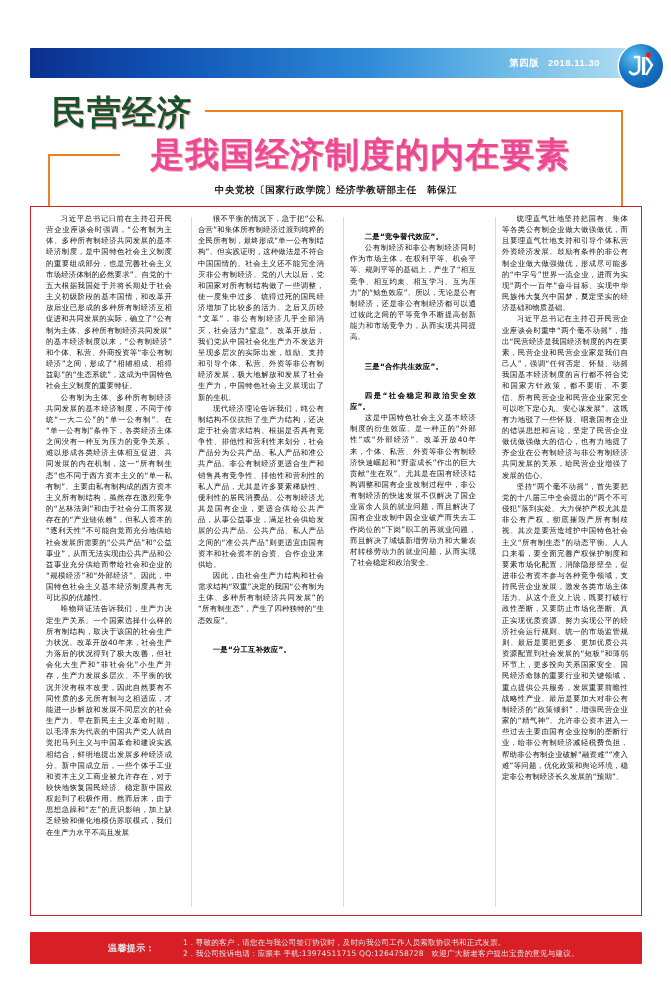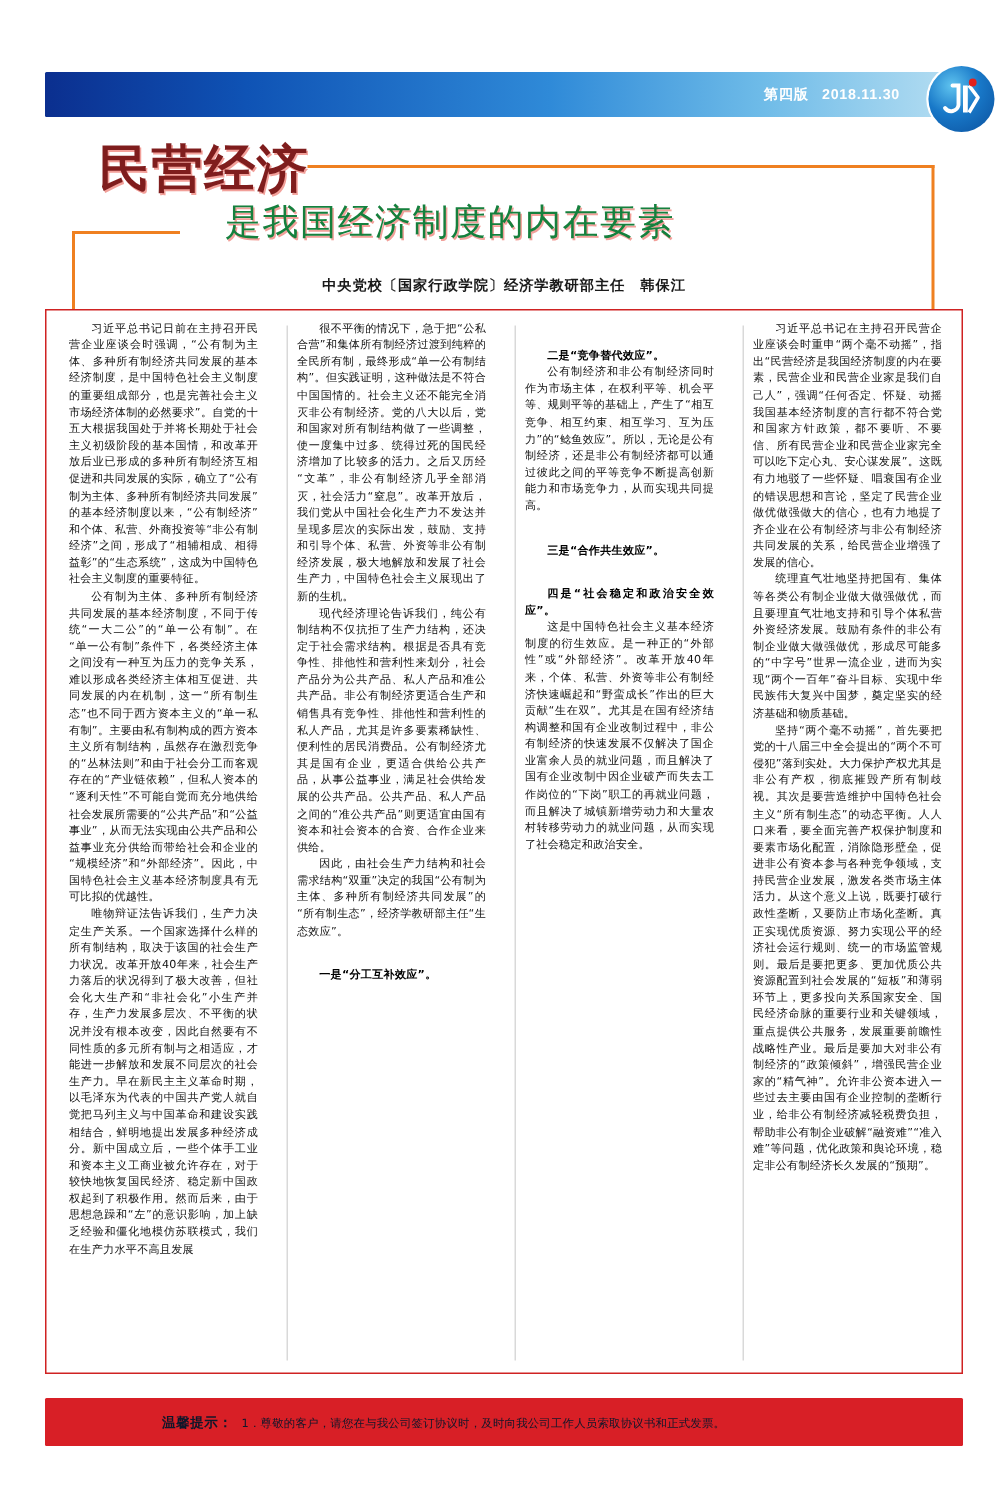--- a/index.html
+++ b/index.html
@@ -33,28 +33,28 @@
     background:radial-gradient(circle at 35% 30%,#5fc3ef 0%,#1878c8 45%,#0b4f9c 100%);
     box-shadow:0 0 0 1.5px #ffffff;
     display:flex;align-items:center;justify-content:center;
     overflow:hidden;
   }
   .logo svg{display:block;}
 
   
   .title-zone{position:absolute;left:30px;top:88px;width:612px;height:125px;}
   .headline1{
-    position:absolute;left:36px;top:2px;
-    font-size:34px;font-weight:900;color:#7f1d1d;letter-spacing:1px;
+    position:absolute;left:22px;top:2px;
+    font-size:34px;font-weight:900;color:#14532d;letter-spacing:1px;
     white-space:nowrap;
     text-shadow:1px 1px 0 #f2a09a;
   }
   .headline2{
     position:absolute;left:120px;top:44px;
-    font-size:24px;font-weight:400;color:#15803d;letter-spacing:1px;
+    font-size:34px;font-weight:700;color:#ec4899;letter-spacing:1px;
     white-space:nowrap;
     text-shadow:1px 1px 0 #f2a09a;
   }
   .rule-top{
     position:absolute;left:175px;top:22px;width:418px;height:2px;background:#ef8020;
   }
   .rule-right{
     position:absolute;left:591px;top:22px;width:2px;height:120px;background:#ef8020;
   }
   .rule-left-h{
@@ -94,23 +94,24 @@
     font-family:"DejaVu Sans","Liberation Sans",sans-serif;
   }
   .col p.sec{
     font-weight:700;text-indent:2em;color:#000;
     margin-top:18px;
   }
 
   
   .notice{
     position:absolute;left:30px;top:932px;width:612px;height:32px;
-    background:#d81f26;color:#0f172a;
+    background:#d81f26;color:#e5e5e5;
     display:flex;align-items:center;
     border-radius:1px;
+    gap:22px;
   }
   .notice-label{
     font-size:9px;font-weight:700;padding-left:78px;white-space:nowrap;letter-spacing:0.4px;
   }
   .notice-lines{padding-left:6px;}
   .notice-lines div{
     font-size:7.6px;line-height:11px;white-space:nowrap;letter-spacing:0.15px;
   }
 </style>
 </head>
@@ -152,38 +153,39 @@
   <div class="frame">
     <div class="columns" id="article-columns">
         <div class="col">
           <p class="">习近平总书记日前在主持召开民营企业座谈会时强调，“公有制为主体、多种所有制经济共同发展的基本经济制度，是中国特色社会主义制度的重要组成部分，也是完善社会主义市场经济体制的必然要求”。自党的十五大根据我国处于并将长期处于社会主义初级阶段的基本国情，和改革开放后业已形成的多种所有制经济互相促进和共同发展的实际，确立了“公有制为主体、多种所有制经济共同发展”的基本经济制度以来，“公有制经济”和个体、私营、外商投资等“非公有制经济”之间，形成了“相辅相成、相得益彰”的“生态系统”，这成为中国特色社会主义制度的重要特征。</p>
           <p class="">公有制为主体、多种所有制经济共同发展的基本经济制度，不同于传统“一大二公”的“单一公有制”。在“单一公有制”条件下，各类经济主体之间没有一种互为压力的竞争关系，难以形成各类经济主体相互促进、共同发展的内在机制，这一“所有制生态”也不同于西方资本主义的“单一私有制”。主要由私有制构成的西方资本主义所有制结构，虽然存在激烈竞争的“丛林法则”和由于社会分工而客观存在的“产业链依赖”，但私人资本的“逐利天性”不可能自觉而充分地供给社会发展所需要的“公共产品”和“公益事业”，从而无法实现由公共产品和公益事业充分供给而带给社会和企业的“规模经济”和“外部经济”。因此，中国特色社会主义基本经济制度具有无可比拟的优越性。</p>
           <p class="">唯物辩证法告诉我们，生产力决定生产关系。一个国家选择什么样的所有制结构，取决于该国的社会生产力状况。改革开放40年来，社会生产力落后的状况得到了极大改善，但社会化大生产和“非社会化”小生产并存，生产力发展多层次、不平衡的状况并没有根本改变，因此自然要有不同性质的多元所有制与之相适应，才能进一步解放和发展不同层次的社会生产力。早在新民主主义革命时期，以毛泽东为代表的中国共产党人就自觉把马列主义与中国革命和建设实践相结合，鲜明地提出发展多种经济成分。新中国成立后，一些个体手工业和资本主义工商业被允许存在，对于较快地恢复国民经济、稳定新中国政权起到了积极作用。然而后来，由于思想急躁和“左”的意识影响，加上缺乏经验和僵化地模仿苏联模式，我们在生产力水平不高且发展</p>
         </div>
         <div class="col">
           <p class="">很不平衡的情况下，急于把“公私合营”和集体所有制经济过渡到纯粹的全民所有制，最终形成“单一公有制结构”。但实践证明，这种做法是不符合中国国情的。社会主义还不能完全消灭非公有制经济。党的八大以后，党和国家对所有制结构做了一些调整，使一度集中过多、统得过死的国民经济增加了比较多的活力。之后又历经“文革”，非公有制经济几乎全部消灭，社会活力“窒息”。改革开放后，我们党从中国社会化生产力不发达并呈现多层次的实际出发，鼓励、支持和引导个体、私营、外资等非公有制经济发展，极大地解放和发展了社会生产力，中国特色社会主义展现出了新的生机。</p>
           <p class="">现代经济理论告诉我们，纯公有制结构不仅抗拒了生产力结构，还决定于社会需求结构。根据是否具有竞争性、排他性和营利性来划分，社会产品分为公共产品、私人产品和准公共产品。非公有制经济更适合生产和销售具有竞争性、排他性和营利性的私人产品，尤其是许多要素稀缺性、便利性的居民消费品。公有制经济尤其是国有企业，更适合供给公共产品，从事公益事业，满足社会供给发展的公共产品。公共产品、私人产品之间的“准公共产品”则更适宜由国有资本和社会资本的合资、合作企业来供给。</p>
-          <p class="">因此，由社会生产力结构和社会需求结构“双重”决定的我国“公有制为主体、多种所有制经济共同发展”的“所有制生态”，经济学教研部主任“生态效应”。</p>
+          <p class="">因此，由社会生产力结构和社会需求结构“双重”决定的我国“公有制为主体、多种所有制经济共同发展”的“所有制生态”，产生了四种独特的“生态效应”。</p>
           <p class="sec">一是“分工互补效应”。</p>
         </div>
         <div class="col">
           <p class="sec">二是“竞争替代效应”。</p>
           <p class="">公有制经济和非公有制经济同时作为市场主体，在权利平等、机会平等、规则平等的基础上，产生了“相互竞争、相互约束、相互学习、互为压力”的“鲶鱼效应”。所以，无论是公有制经济，还是非公有制经济都可以通过彼此之间的平等竞争不断提高创新能力和市场竞争力，从而实现共同提高。</p>
           <p class="sec">三是“合作共生效应”。</p>
           <p class="sec">四是“社会稳定和政治安全效应”。</p>
           <p class="">这是中国特色社会主义基本经济制度的衍生效应。是一种正的“外部性”或“外部经济”。改革开放40年来，个体、私营、外资等非公有制经济快速崛起和“野蛮成长”作出的巨大贡献“生在双”。尤其是在国有经济结构调整和国有企业改制过程中，非公有制经济的快速发展不仅解决了国企业富余人员的就业问题，而且解决了国有企业改制中因企业破产而失去工作岗位的“下岗”职工的再就业问题，而且解决了城镇新增劳动力和大量农村转移劳动力的就业问题，从而实现了社会稳定和政治安全。</p>
         </div>
         <div class="col">
+          <p class="">统理直气壮地坚持把国有、集体等各类公有制企业做大做强做优，而且要理直气壮地支持和引导个体私营外资经济发展。鼓励有条件的非公有制企业做大做强做优，形成尽可能多的“中字号”世界一流企业，进而为实现“两个一百年”奋斗目标、实现中华民族伟大复兴中国梦，奠定坚实的经济基础和物质基础。</p>
           <p class="">习近平总书记在主持召开民营企业座谈会时重申“两个毫不动摇”，指出“民营经济是我国经济制度的内在要素，民营企业和民营企业家是我们自己人”，强调“任何否定、怀疑、动摇我国基本经济制度的言行都不符合党和国家方针政策，都不要听、不要信、所有民营企业和民营企业家完全可以吃下定心丸、安心谋发展”。这既有力地驳了一些怀疑、唱衰国有企业的错误思想和言论，坚定了民营企业做优做强做大的信心，也有力地提了齐企业在公有制经济与非公有制经济共同发展的关系，给民营企业增强了发展的信心。</p>
-          <p class="">统理直气壮地坚持把国有、集体等各类公有制企业做大做强做优，而且要理直气壮地支持和引导个体私营外资经济发展。鼓励有条件的非公有制企业做大做强做优，形成尽可能多的“中字号”世界一流企业，进而为实现“两个一百年”奋斗目标、实现中华民族伟大复兴中国梦，奠定坚实的经济基础和物质基础。</p>
           <p class="">坚持“两个毫不动摇”，首先要把党的十八届三中全会提出的“两个不可侵犯”落到实处。大力保护产权尤其是非公有产权，彻底摧毁产所有制歧视。其次是要营造维护中国特色社会主义“所有制生态”的动态平衡。人人口来看，要全面完善产权保护制度和要素市场化配置，消除隐形壁垒，促进非公有资本参与各种竞争领域，支持民营企业发展，激发各类市场主体活力。从这个意义上说，既要打破行政性垄断，又要防止市场化垄断。真正实现优质资源、努力实现公平的经济社会运行规则、统一的市场监管规则。最后是要把更多、更加优质公共资源配置到社会发展的“短板”和薄弱环节上，更多投向关系国家安全、国民经济命脉的重要行业和关键领域，重点提供公共服务，发展重要前瞻性战略性产业。最后是要加大对非公有制经济的“政策倾斜”，增强民营企业家的“精气神”。允许非公资本进入一些过去主要由国有企业控制的垄断行业，给非公有制经济减轻税费负担，帮助非公有制企业破解“融资难”“准入难”等问题，优化政策和舆论环境，稳定非公有制经济长久发展的“预期”。</p>
         </div>
       </div>
   </div>
 
   <div class="notice">
     <div class="notice-label">温馨提示：</div>
     <div class="notice-lines" id="notice-lines">
         <div>1．尊敬的客户，请您在与我公司签订协议时，及时向我公司工作人员索取协议书和正式发票。</div>
+        <div>2．我公司投诉电话：应振丰 手机:13974511715 QQ:1264758728　欢迎广大新老客户提出宝贵的意见与建议。</div>
       </div>
   </div>
 
 </div>
 
 </body></html>

